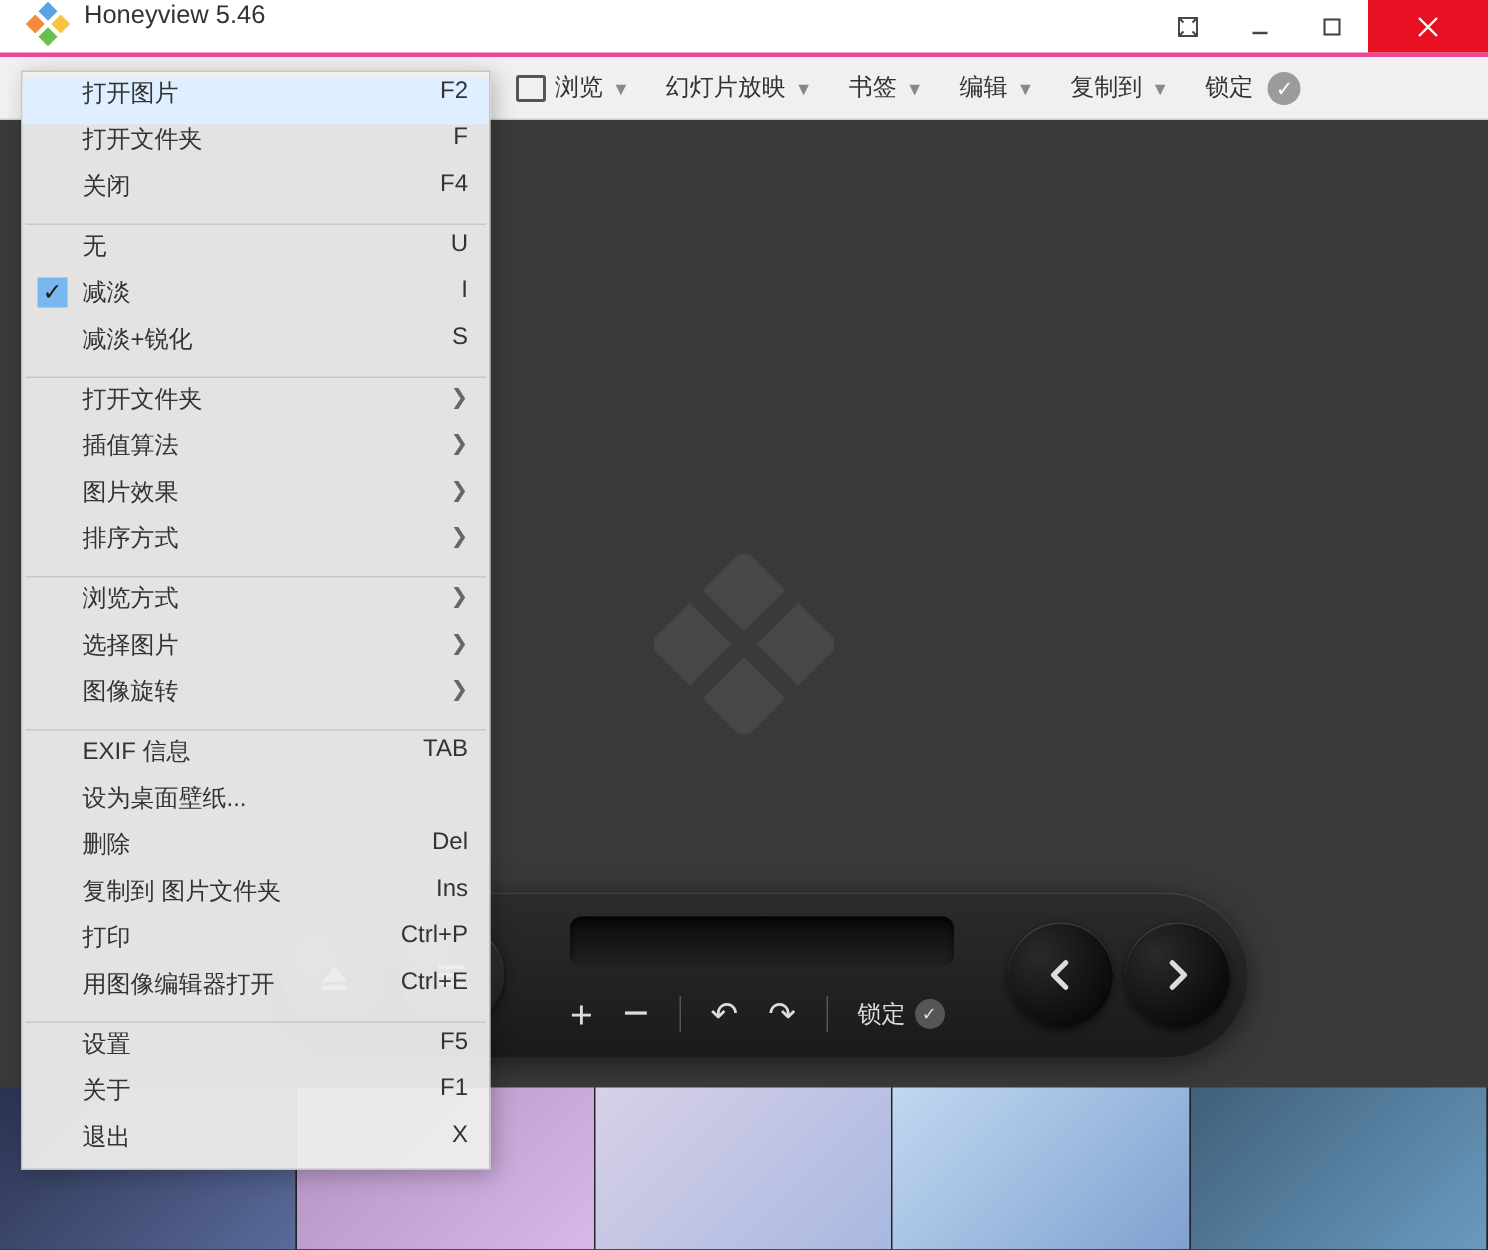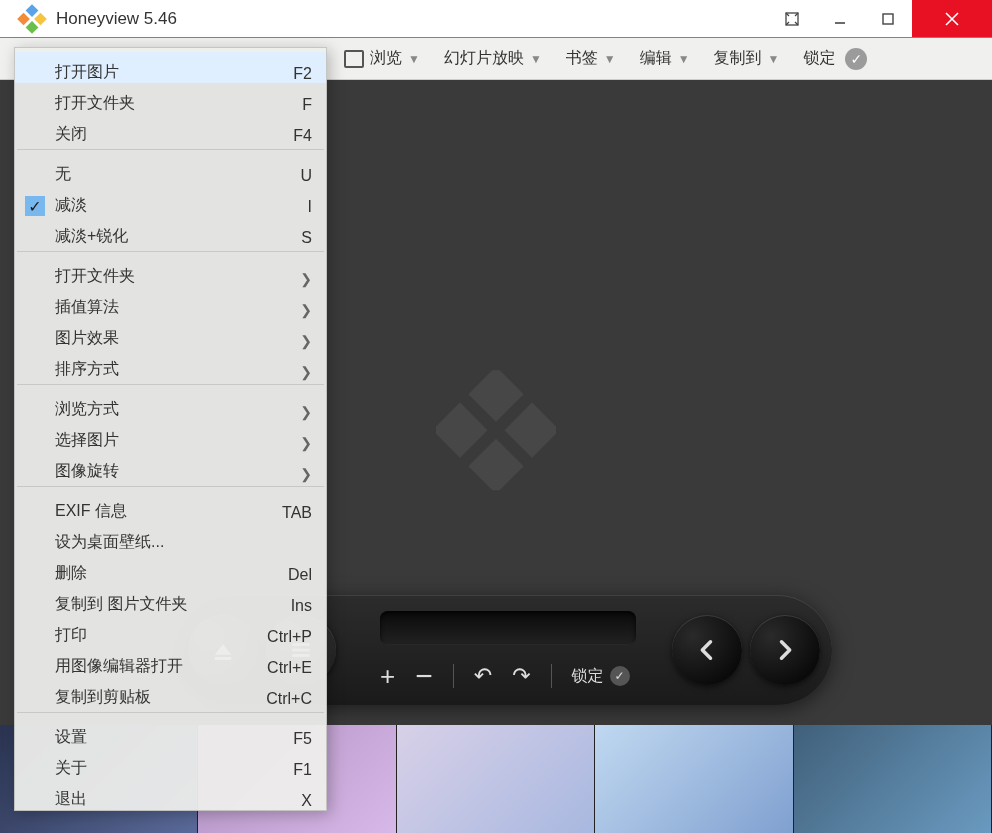--- a/index.html
+++ b/index.html
@@ -1,19 +1,19 @@
 <!DOCTYPE html>
 <html><head>
 <meta charset="utf-8">
 <style>
 * { margin: 0; padding: 0; box-sizing: border-box; font-family: "Microsoft YaHei", "Segoe UI", sans-serif; }
 body { width: 992px; height: 833px; overflow: hidden; background: #3a3a3a; position: relative; }
 
 
-.titlebar { height: 38px; background: #fff; display: flex; align-items: center; border-bottom: 1px solid #ec4899; }
+.titlebar { height: 38px; background: #fff; display: flex; border-bottom: 3px solid #ec4899; }
 .titlebar .logo { width: 32px; height: 32px; margin: 0 8px 0 16px; display:flex; align-items:center; justify-content:center; }
 .titlebar .title { font-size: 17px; color: #333; flex: 1; }
 .titlebar .win-controls { display: flex; height: 100%; }
 .titlebar .wc { width: 48px; height: 100%; display:flex; align-items:center; justify-content:center; color:#444; font-size: 16px; }
 .titlebar .wc.fs { width: 48px; }
 .titlebar .wc.close { background:#e81123; color:#fff; width: 80px; font-size: 22px; font-weight: 300; }
 .titlebar .wc svg { display:block; }
 
 
 .toolbar { height: 42px; background: #f0f0ee; display:flex; align-items:center; padding: 0 8px; gap: 0; border-bottom:1px solid #ccc; }
@@ -38,21 +38,21 @@
 .overlay-bar { position:absolute; left:176px; right:160px; bottom:128px; height:110px; border-radius:55px; background:linear-gradient(#2c2c2c,#1a1a1a); box-shadow: inset 0 1px 0 rgba(255,255,255,.1), 0 4px 20px rgba(0,0,0,.5); display:flex; align-items:center; padding: 0 12px; gap:8px; }
 .circle-btn { width:62px; height:62px; border-radius:50%; background:radial-gradient(circle at 30% 30%, #4a4a4a, #1a1a1a); box-shadow: inset 0 1px 0 rgba(255,255,255,.15), 0 2px 6px rgba(0,0,0,.6); display:flex; align-items:center; justify-content:center; color:#ddd; }
 .circle-btn.big { width:70px; height:70px; }
 .circle-btn.dark { background:radial-gradient(circle at 30% 30%, #2a2a2a, #000); }
 .overlay-bar .slider { flex:1; height:16px; border-radius:8px; background:linear-gradient(#0a0a0a,#222); margin: 0 8px; box-shadow: inset 0 2px 4px rgba(0,0,0,.8), inset 0 -1px 0 rgba(255,255,255,.05); position:relative; }
 .lock-label { color:#ddd; font-size:16px; display:flex; align-items:center; gap:6px; }
 .lock-label .chk { width:20px; height:20px; border-radius:50%; background:#555; display:inline-flex; align-items:center; justify-content:center; font-size:12px;}
 
 
 .ctx { position:absolute; top:47px; left:14px; width:313px; background:rgba(238,238,236,0.94); border:1px solid rgba(170,170,170,.6); box-shadow: 3px 3px 14px rgba(0,0,0,.25); padding: 4px 0 0 0; }
-.ctx .item { display:flex; align-items:flex-end; height:31px; padding: 0 14px 0 40px; font-size:16px; color:#333; position:relative; }
+.ctx .item { display:flex; align-items:flex-start; height:31px; padding: 0 14px 0 40px; font-size:16px; color:#333; position:relative; }
 .ctx .item.hover { background:#dfefff; }
 .ctx .item .sc { margin-left:auto; color:#333; font-size:16px; }
 .ctx .item .arrow { margin-left:auto; color:#666; font-size:14px;}
 .ctx .sep { height:1px; background:#c8c8c8; margin: 4px 2px; }
 .ctx .check { position:absolute; left:10px; width:20px; height:20px; background:#79b7ef; display:flex; align-items:center; justify-content:center; color:#1a1a1a; }
 </style>
 </head>
 <body>
 
 <div class="titlebar">
@@ -259,24 +259,20 @@
       <span class="sc">Ins</span>
     </div>
     <div class="item">
       <span>打印</span>
       <span class="sc">Ctrl+P</span>
     </div>
     <div class="item">
       <span>用图像编辑器打开</span>
       <span class="sc">Ctrl+E</span>
     </div>
-    <div class="item">
-      <span>复制到剪贴板</span>
-      <span class="sc">Ctrl+C</span>
-    </div>
     <div class="sep"></div>
     <div class="item">
       <span>设置</span>
       <span class="sc">F5</span>
     </div>
     <div class="item">
       <span>关于</span>
       <span class="sc">F1</span>
     </div>
     <div class="item">

